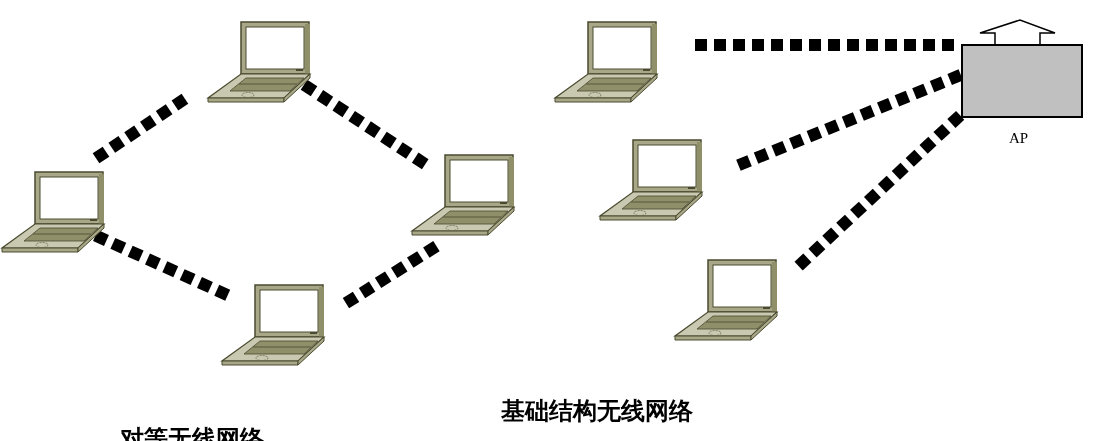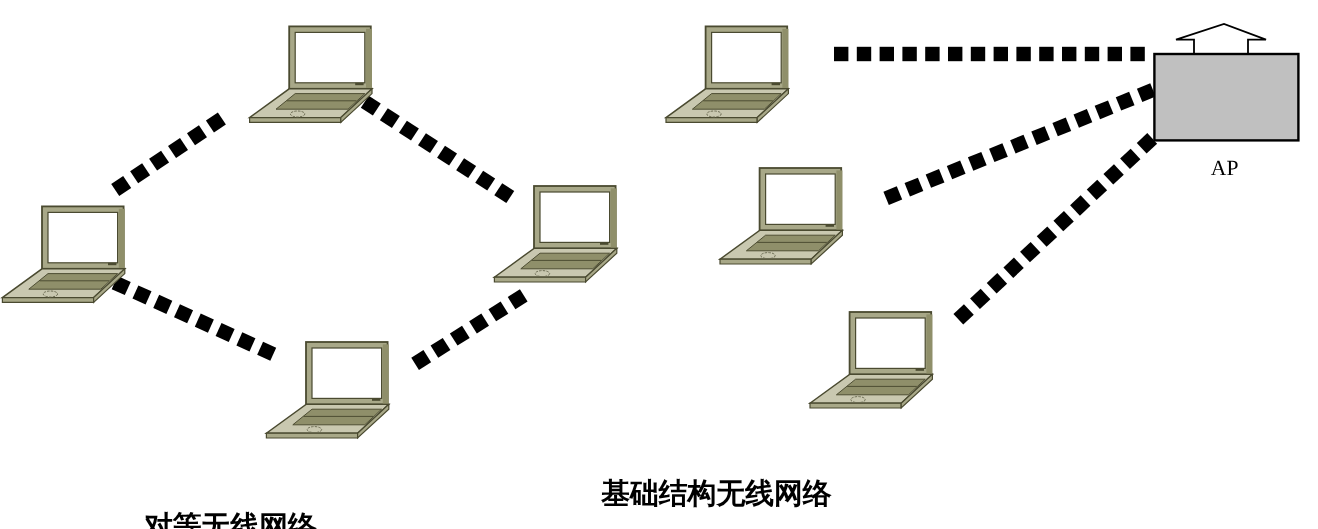--- a/index.html
+++ b/index.html
@@ -1,21 +1,21 @@
 <!DOCTYPE html>
 <html><head>
   <meta charset="utf-8">
   <style>
     html, body { margin: 0; padding: 0; background: #ffffff; }
     body { width: 1098px; height: 441px; position: relative; overflow: hidden;
            font-family: "DejaVu Sans", sans-serif; }
     #canvas { position: absolute; left: 0; top: 0; }
     .caption { position: absolute; font-weight: bold; font-size: 24px; color: #000;
                font-family: "DejaVu Sans", sans-serif; letter-spacing: 0px; white-space: nowrap; }
-    .ap-label { position: absolute; font-family: "Liberation Serif", serif; font-size: 18px; color: #000; }
+    .ap-label { position: absolute; font-family: "Liberation Serif", serif; font-size: 15px; color: #000; }
   </style>
 </head>
 <body>
 
 <svg id="canvas" width="1098" height="441" viewBox="0 0 1098 441" xmlns="http://www.w3.org/2000/svg">
   <defs>
     <g id="laptop">
 
       <rect x="33" y="0" width="68" height="52" fill="#a8a888" stroke="#4a4a30" stroke-width="1.5"></rect>
       <rect x="97" y="2" width="5" height="50" fill="#8f8f6a"></rect>

